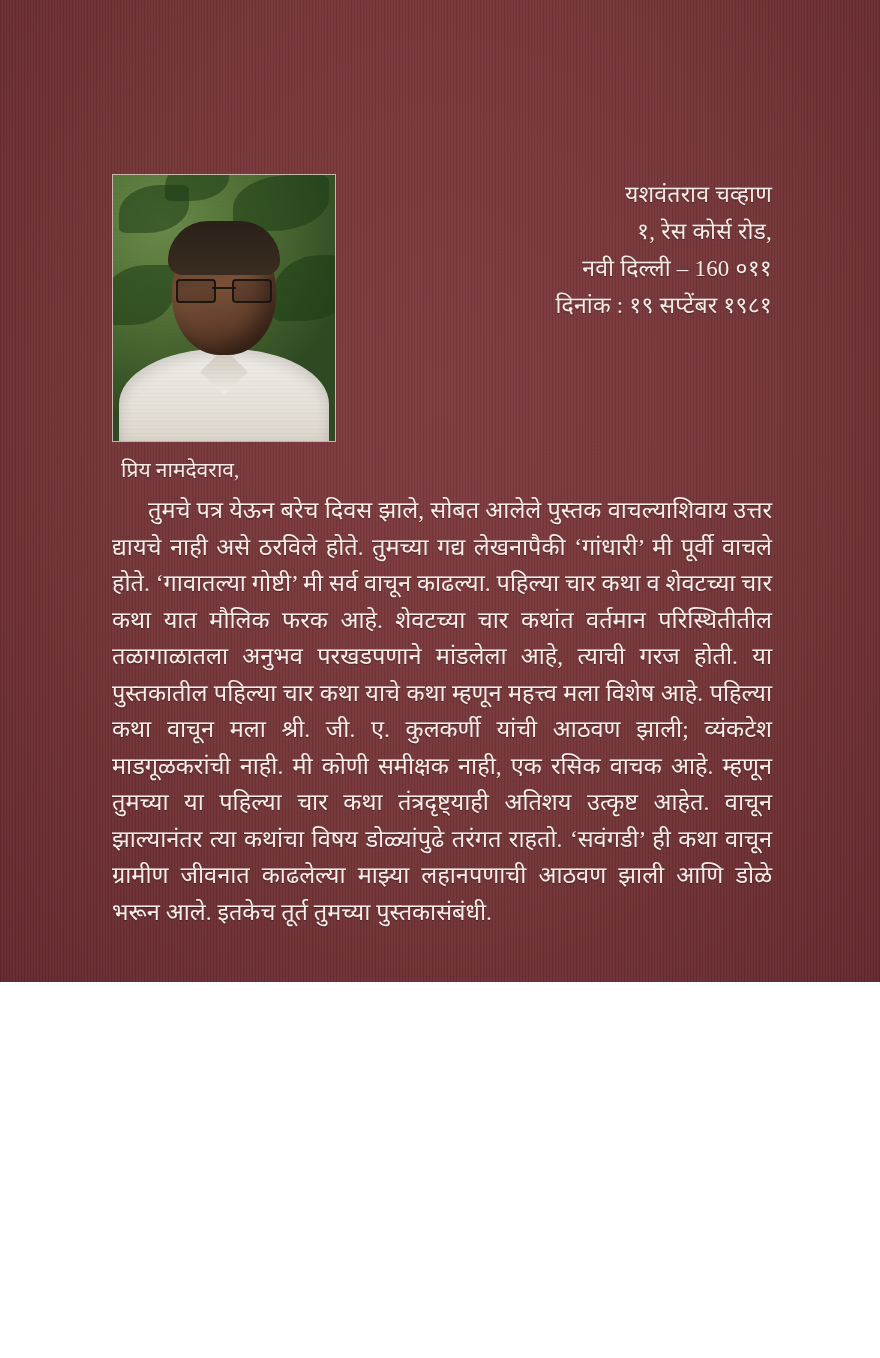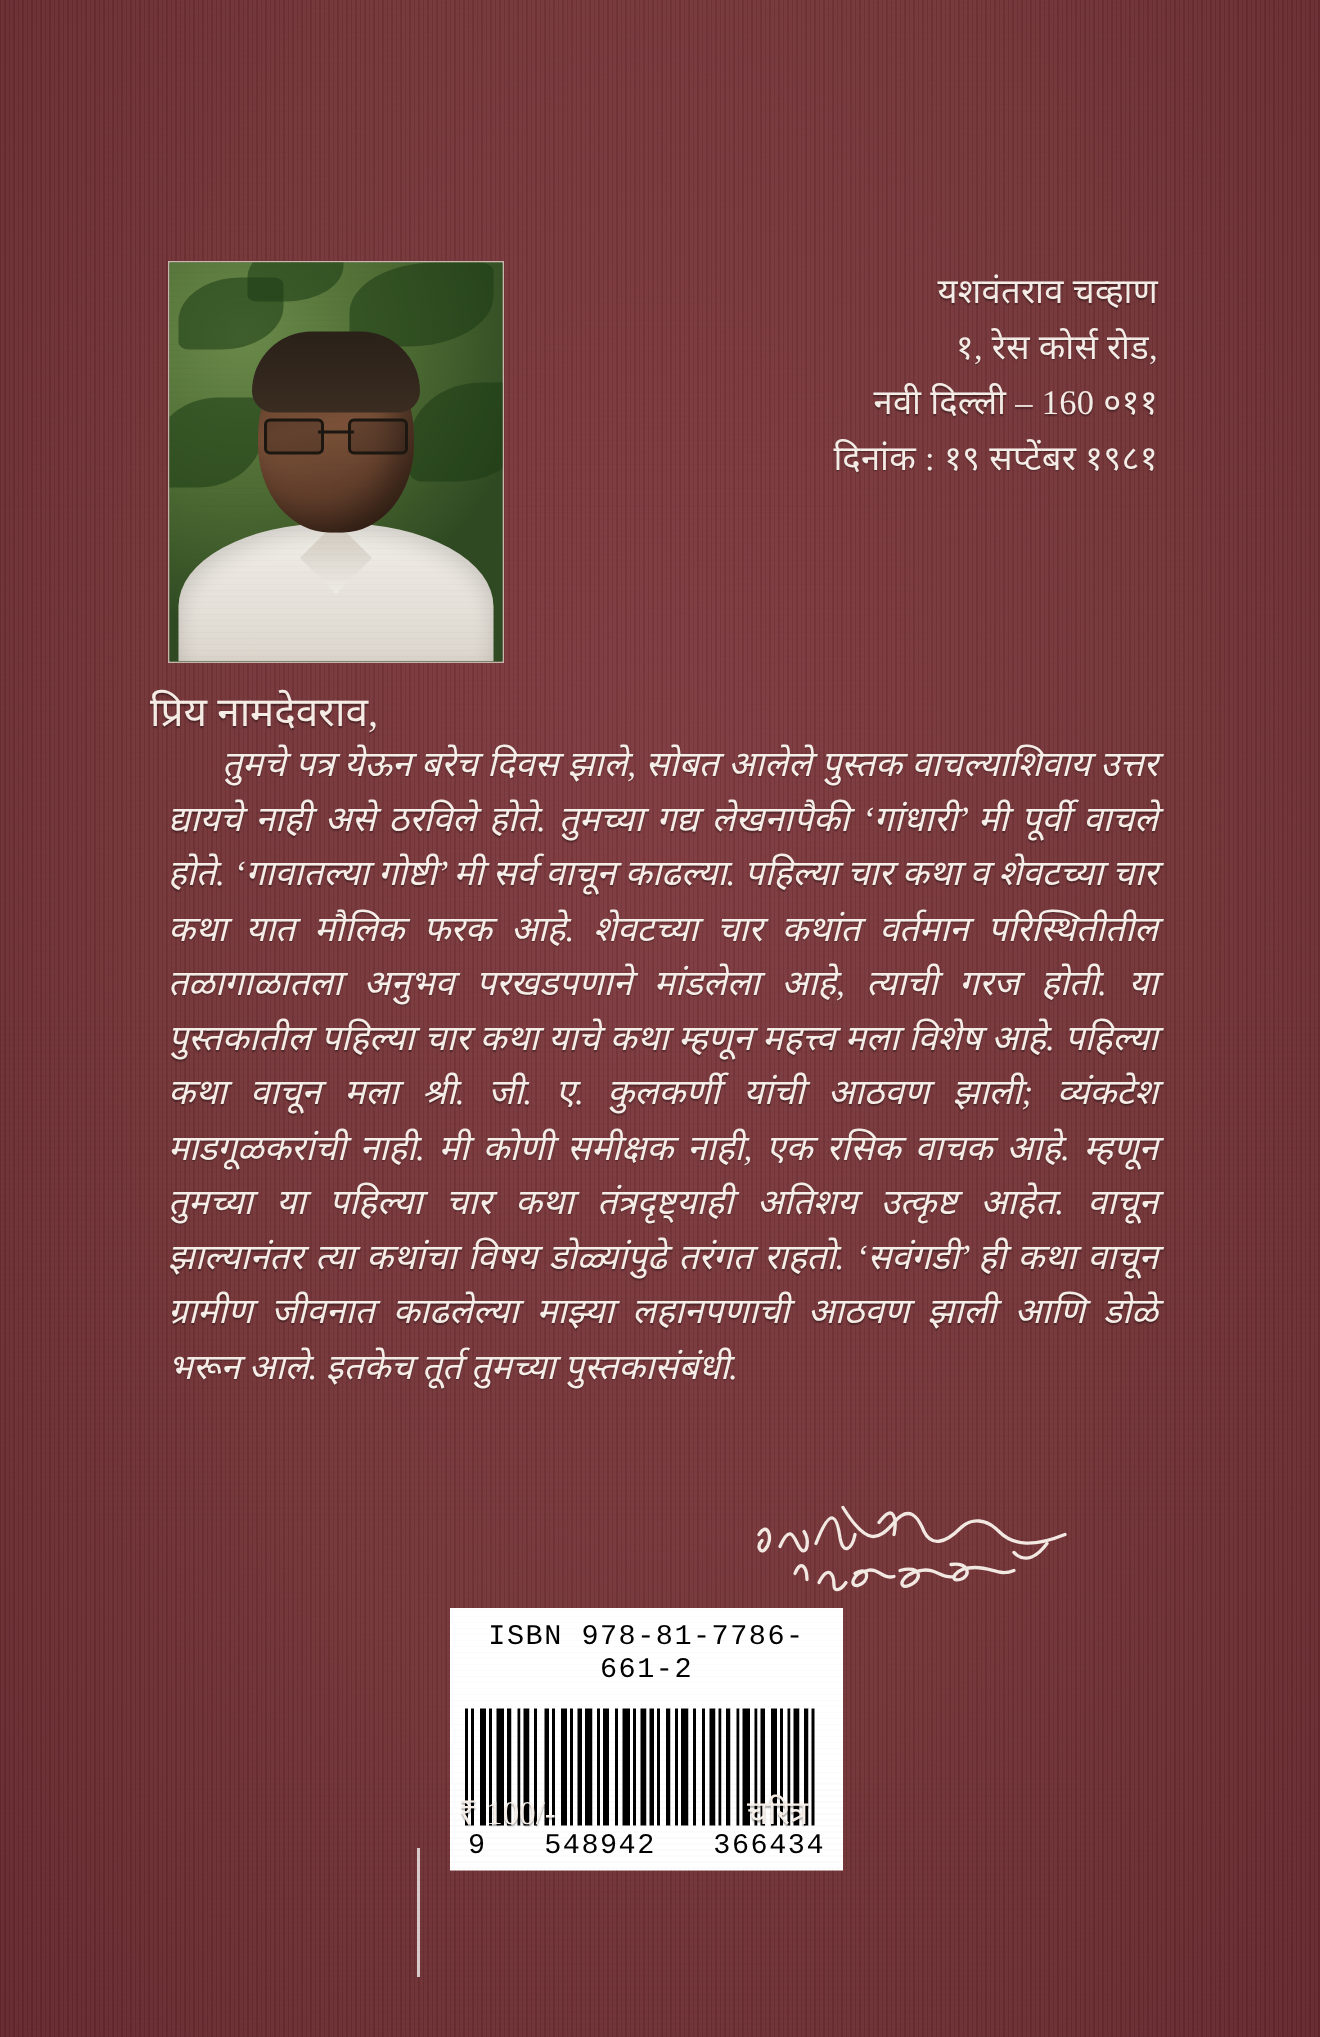--- a/index.html
+++ b/index.html
@@ -6,21 +6,21 @@
     margin: 0;
     padding: 0;
     background: #ffffff;
   }
   body {
     font-family: "Liberation Sans", sans-serif;
   }
   .page {
     position: relative;
     width: 880px;
-    height: 1358px;
+    height: 982px;
     overflow: hidden;
     background:
       repeating-linear-gradient(
         90deg,
         rgba(0,0,0,0.045) 0px,
         rgba(0,0,0,0.045) 1px,
         rgba(255,255,255,0.03) 1px,
         rgba(255,255,255,0.03) 3px
       ),
       radial-gradient(ellipse at 50% 40%, #7e3a3f 0%, #733437 55%, #63272c 100%);
@@ -153,40 +153,39 @@
     font-family: "Liberation Serif", serif;
     font-size: 23px;
     line-height: 37px;
     letter-spacing: .2px;
     text-shadow: 0 1px 1px rgba(0,0,0,.35);
   }
 
   
   .salutation {
     position: absolute;
-    left: 100px;
+    left: 121px;
     top: 455px;
     color: #f5ece6;
     font-family: "Liberation Serif", serif;
-    font-size: 27px;
+    font-size: 21px;
     text-shadow: 0 1px 1px rgba(0,0,0,.35);
   }
   .letter {
     position: absolute;
     left: 112px;
     top: 492px;
     width: 660px;
     color: #f6eee8;
     font-family: "Liberation Serif", serif;
     font-size: 23.5px;
     line-height: 36.5px;
     text-align: justify;
     text-indent: 36px;
     text-shadow: 0 1px 1px rgba(0,0,0,.35);
-    font-style: italic;
   }
 
   
   .signature {
     position: absolute;
     left: 500px;
     top: 985px;
     width: 240px;
     height: 80px;
     color: #f3e9e3;

